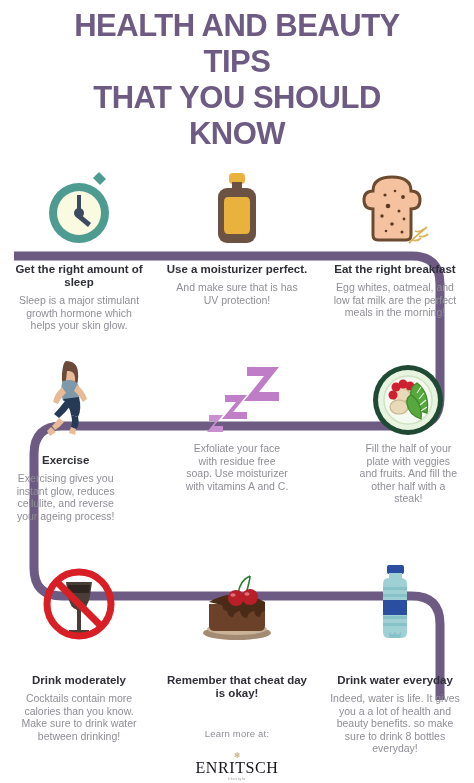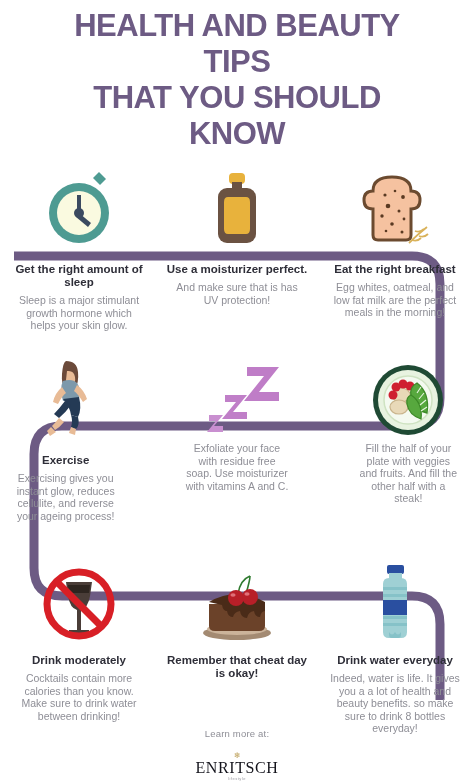--- a/index.html
+++ b/index.html
@@ -56,21 +56,21 @@
   #row1 { top:165px; }
   #row1 .icon-wrap { height:82px; }
   #row1 .tip-title { margin-top:16px; }
 
   #row2 { top:355px;gap:40px; }
   #row2 .icon-wrap { height:82px; }
   #row2 .tip-title { margin-top:17px; }
 
   #row3 { top:560px; }
   #row3 .icon-wrap { height:82px; }
-  #row3 .tip-title { margin-top:12px; }
+  #row3 .tip-title { margin-top:32px; }
 
   
   .footer {
     position:absolute; left:0; width:474px; top:728px;
     display:flex; flex-direction:column; align-items:center;
   }
   .learn-more {
     color:#8e8e96;
     font-size:9.5px;
     letter-spacing:0.2px;

